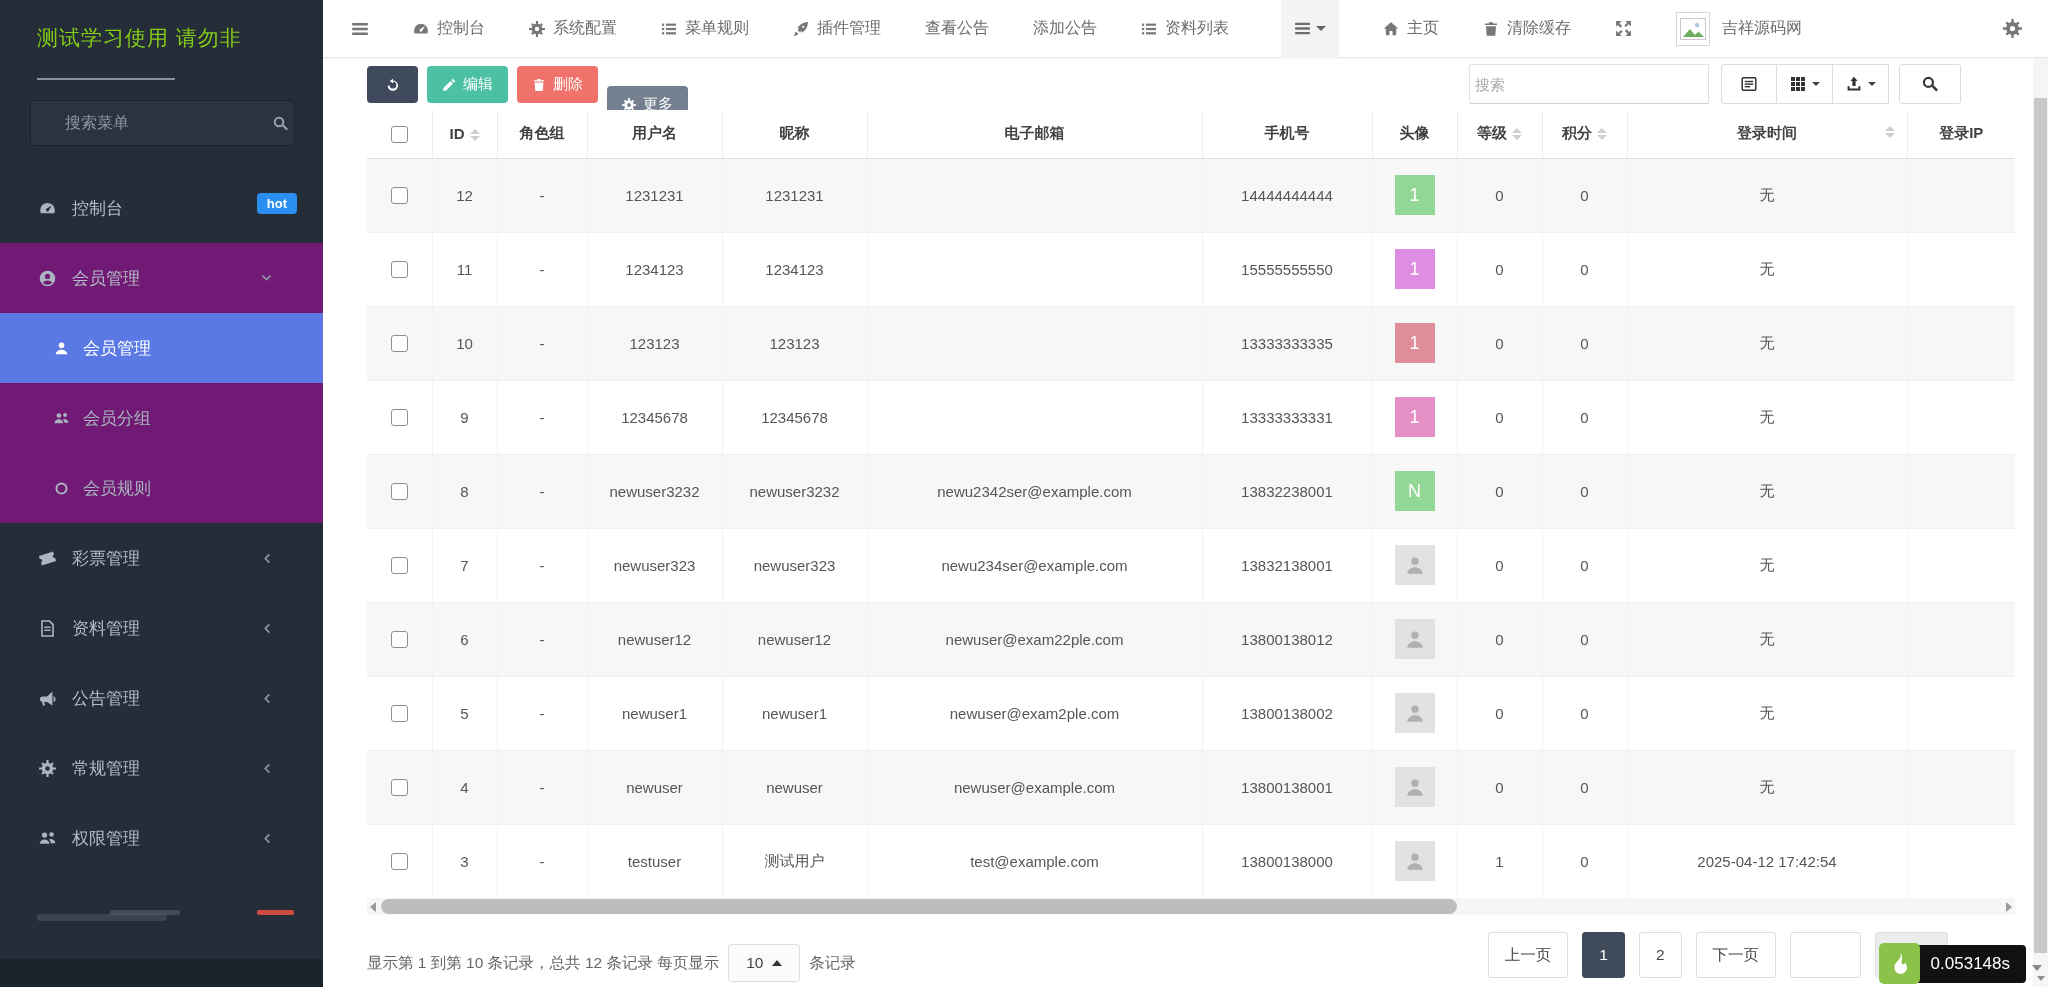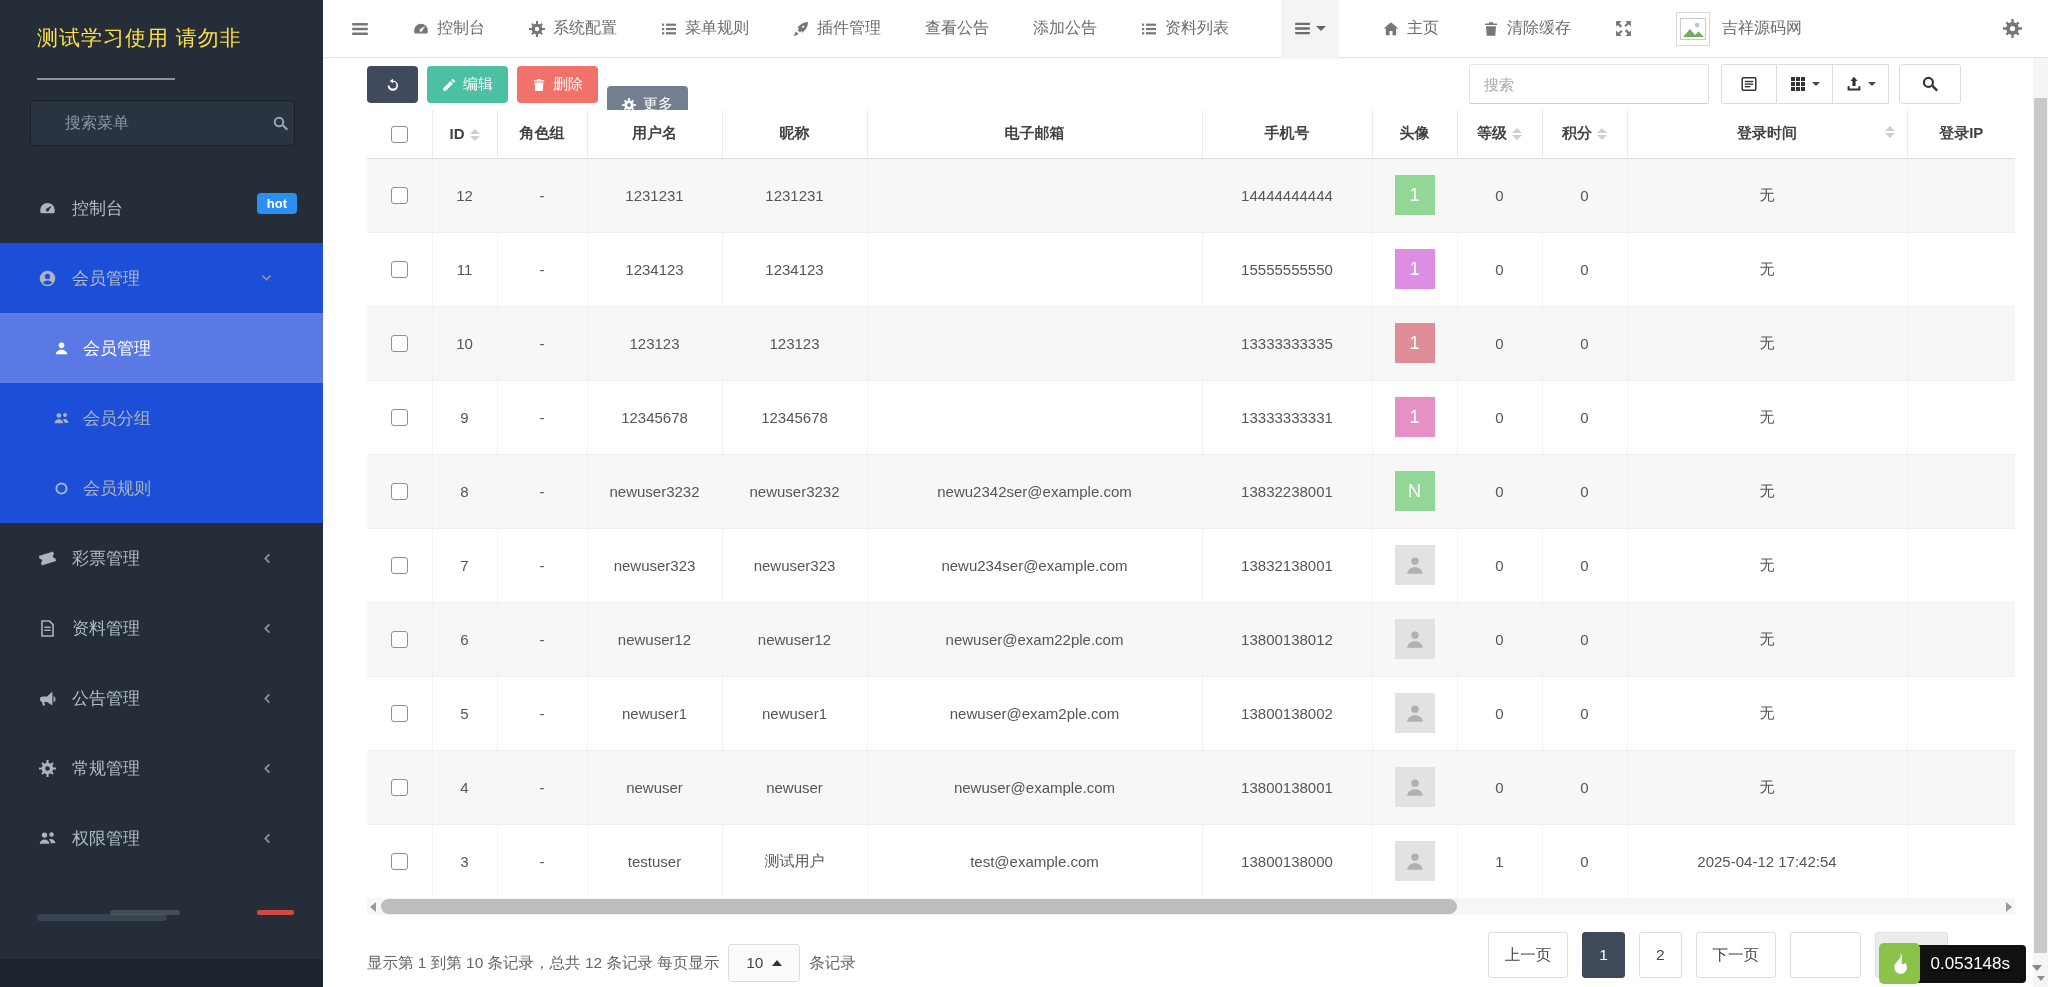--- a/index.html
+++ b/index.html
@@ -2,31 +2,31 @@
 <html><head>
 <meta charset="utf-8">
 <style>
   * { margin:0; padding:0; box-sizing:border-box; }
   html,body { width:2048px; height:987px; overflow:hidden; font-family:"Liberation Sans","DejaVu Sans",sans-serif; background:#fff; }
   .ic { display:inline-flex; align-items:center; justify-content:center; }
   .ic svg { width:1em; height:1em; fill:currentColor; }
 
   
   #sidebar { position:absolute; left:0; top:0; width:323px; height:987px; background:#242d38; z-index:30; }
-  #brand { padding:24px 0 0 37px; color:#fde047; font-size:21px; letter-spacing:1px; white-space:nowrap; overflow:hidden; }
+  #brand { padding:24px 0 0 37px; color:#84cc16; font-size:21px; letter-spacing:1px; white-space:nowrap; overflow:hidden; }
   #brand-underline { margin:26px 0 0 37px; width:138px; border-top:2px solid #aeb6bf; opacity:.75; }
   #menu-search { position:absolute; left:30px; top:100px; width:265px; height:46px; background:#2a3440; border:1px solid #1a212a; border-radius:4px; display:flex; align-items:center; padding:0 14px; color:#8a96a3; }
   #menu-search input { flex:1; background:transparent; border:none; outline:none; color:#84cc16; font-size:16px; font-family:inherit;margin-left:20px; }
   #menu-search input::placeholder { color:#8a96a3; }
   #menu-search .ic { font-size:17px; color:#97a3b0; }
   .nav-item { position:relative; height:70px; display:flex; align-items:center; padding:0 30px 0 37px; color:#b2bdc7; font-size:17px; cursor:pointer; }
   .nav-item .ic { font-size:17px; margin-right:15px; width:20px; color:#aab5c0; }
   .nav-item .chev { position:absolute; right:32px; font-size:13px; color:#8d99a5; }
   .nav-badge { position:absolute; right:26px; top:20px; background:#2b8ff2; color:#fff; font-size:13px; font-weight:bold; padding:3px 10px; border-radius:4px; }
-  #menu-group { background:#1d4ed8; }
+  #menu-group { background:#701a75; }
   .nav-sub { height:70px; display:flex; align-items:center; padding-left:52px; color:#a9b4bf; font-size:17px; cursor:pointer; position:relative; }
   .nav-sub .ic { font-size:15px; margin-right:13px; width:18px; }
   .nav-sub.active { background:#5b79e4; color:#fff; }
   #menu { position:absolute; top:173px; left:0; right:0; }
   #partial-item { position:absolute; left:0; top:886px; width:100%; height:70px; opacity:.9; }
   #partial-item .blur1 { position:absolute; left:37px; top:28px; width:130px; height:7px; background:#5c6673; opacity:.45; border-radius:3px; }
   #partial-item .blur2 { position:absolute; left:110px; top:24px; width:70px; height:5px; background:#7b8591; opacity:.4; border-radius:3px; }
   #partial-item .redbadge { position:absolute; left:257px; top:24px; width:37px; height:5px; background:#e14e42; border-radius:2px; }
   #sidebar-bottom { position:absolute; left:0; bottom:0; width:100%; height:28px; background:#1b232d; }
 
@@ -44,21 +44,21 @@
   
   #main { position:absolute; left:323px; top:0; right:0; bottom:0; background:#fff;border-radius:25px; }
   #toolbar-left { position:absolute; left:44px; top:66px; display:flex; gap:9px; }
   .tbtn { height:37px; border:none; border-radius:4px; color:#fff; font-size:15px; font-family:inherit; display:flex; align-items:center; gap:7px; padding:0 15px; cursor:pointer; }
   .tbtn .ic { font-size:14px; }
   #btn-refresh { background:#3f4b5c; width:51px; justify-content:center; padding:0; }
   #btn-edit { background:#4cc0a2; }
   #btn-del { background:#f0726a; }
   #btn-more { background:#74808f;margin-top:20px; }
   #toolbar-right { position:absolute; right:87px; top:64px; display:flex; align-items:center; }
-  #tb-search { width:240px; height:40px; border:1px solid #e3e3e3; border-bottom-color:#cfcfcf; border-radius:2px; padding:0 14px; font-size:15px; color:#555; font-family:inherit; outline:none; }
+  #tb-search { width:240px; height:40px; border:1px solid #e3e3e3; border-bottom-color:#cfcfcf; border-radius:2px; padding:0 5px; font-size:15px; color:#555; font-family:inherit; outline:none; }
   #tb-search::placeholder { color:#aaa; }
   #tb-group { display:flex; margin-left:12px; }
   .gbtn { height:40px; min-width:56px; background:#fff; border:1px solid #dcdcdc; border-left-width:0; display:flex; align-items:center; justify-content:center; gap:6px; color:#333; font-size:16px; cursor:pointer; }
   .gbtn:first-child { border-left-width:1px; border-radius:3px 0 0 3px; }
   .gbtn:last-child { border-radius:0 3px 3px 0; }
   .gbtn .caret { width:0; height:0; border-left:4px solid transparent; border-right:4px solid transparent; border-top:4px solid #444; }
   #gbtn-search { margin-left:10px; border-left-width:1px; border-radius:3px; width:62px; font-size:18px; }
 
   
   #table-wrap { position:absolute; left:44px; top:110px; width:1648px; }
@@ -88,21 +88,21 @@
   #pg-info { position:absolute; left:44px; top:944px; font-size:15.5px; color:#666; display:flex; align-items:center; gap:9px; }
   #page-size { width:72px; height:38px; border:1px solid #ddd; border-radius:3px; background:#fbfbfb; display:inline-flex; align-items:center; justify-content:center; gap:9px; color:#444; cursor:pointer; }
   #page-size .caret-up { width:0; height:0; border-left:5px solid transparent; border-right:5px solid transparent; border-bottom:6px solid #333; }
   #pagination { position:absolute; right:100px; top:932px; display:flex; gap:14px; }
   .pbtn { min-width:42px; height:46px; border:1px solid #ddd; border-radius:3px; background:#fff; color:#444; font-size:15.5px; display:flex; align-items:center; justify-content:center; padding:0 16px; cursor:pointer; }
   .pbtn.active { background:#3e4a59; border-color:#3e4a59; color:#fff; }
   .pbtn.boxw { width:71px; padding:0; }
   .pbtn.boxg { width:73px; padding:0; background:#ececec; border-color:#e0e0e0; }
 
   
-  #debug { position:absolute; right:22px; top:943px; display:flex; align-items:center; z-index:40;text-decoration:underline; }
+  #debug { position:absolute; right:22px; top:943px; display:flex; align-items:center; z-index:40; }
   #debug-icon { width:41px; height:41px; background:#8bc34a; border-radius:5px; display:flex; align-items:center; justify-content:center; position:relative; z-index:2; }
   #debug-icon svg { width:26px; height:26px; }
   #debug-time { height:38px; background:#111; color:#fff; font-size:17px; display:flex; align-items:center; padding:0 16px 0 14px; border-radius:0 4px 4px 0; margin-left:-3px; }
   #debug-caret { position:absolute; right:-16px; top:22px; width:0; height:0; border-left:5px solid transparent; border-right:5px solid transparent; border-top:6px solid #888; }
 
   
   #vscroll { position:absolute; right:0; top:58px; width:15px; bottom:0; background:#f5f5f5; z-index:25; }
   #vscroll .thumb { position:absolute; left:1px; width:13px; top:40px; height:855px; background:#c9c9c9; }
   #vscroll .btn { position:absolute; left:0; bottom:0; width:15px; height:17px; background:#f5f5f5; display:flex; align-items:center; justify-content:center; }
   #vscroll .btn i { width:0; height:0; border-left:4px solid transparent; border-right:4px solid transparent; border-top:5px solid #8f8f8f; }

